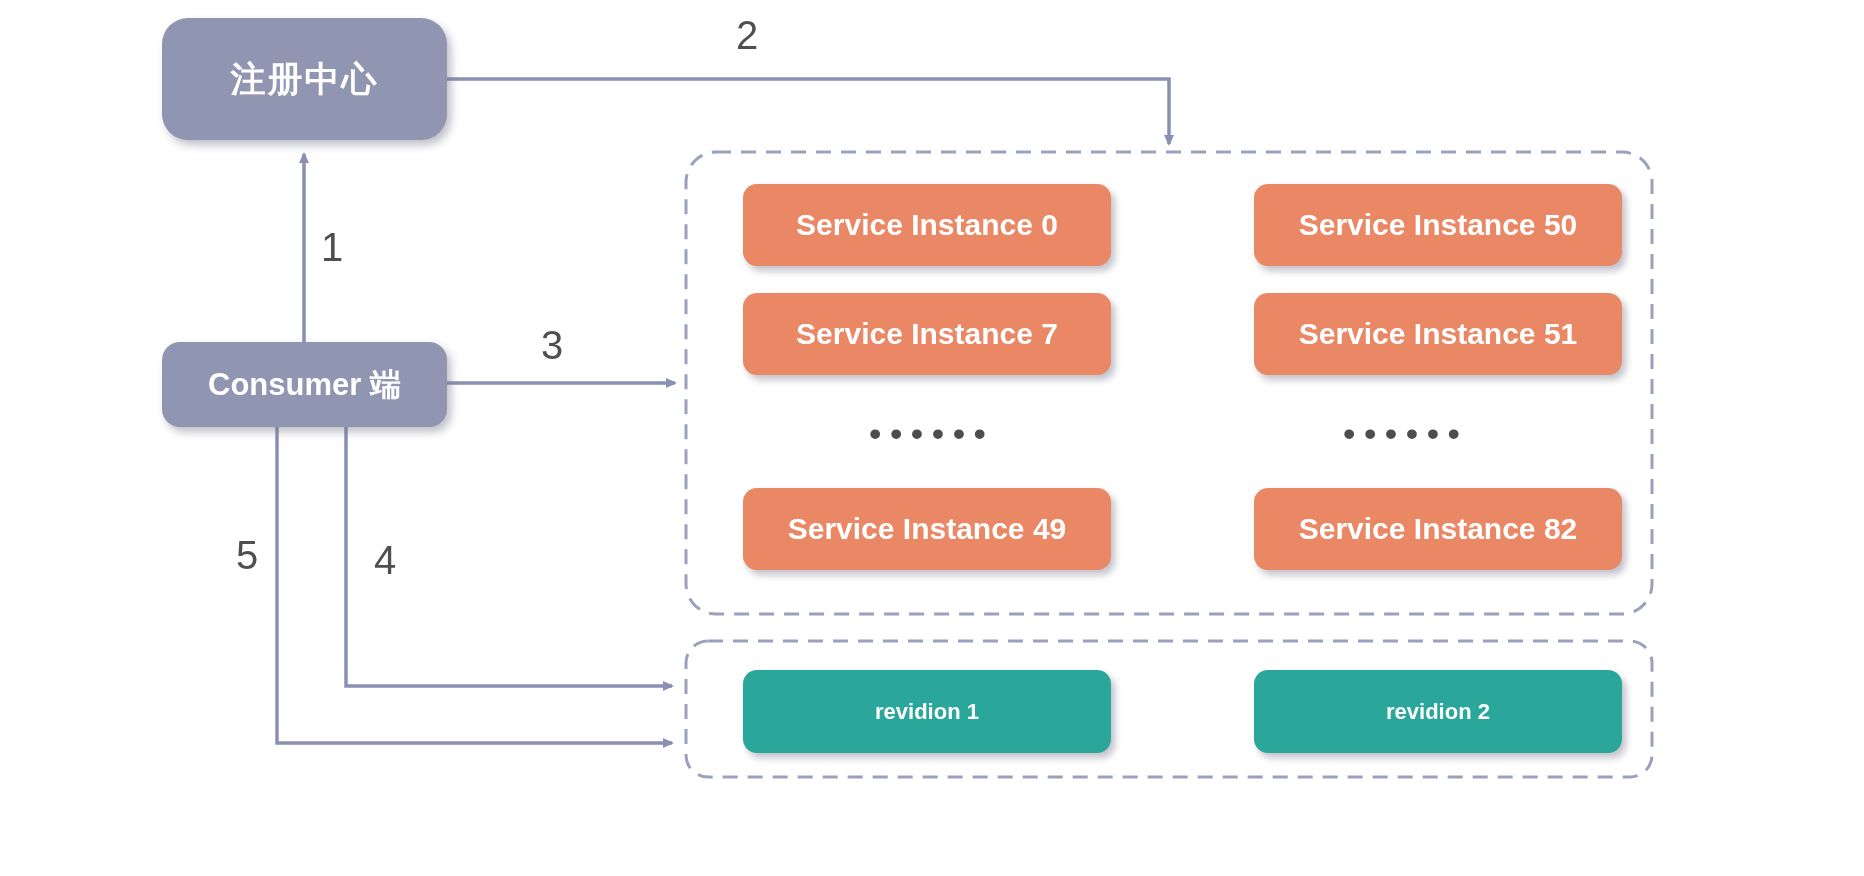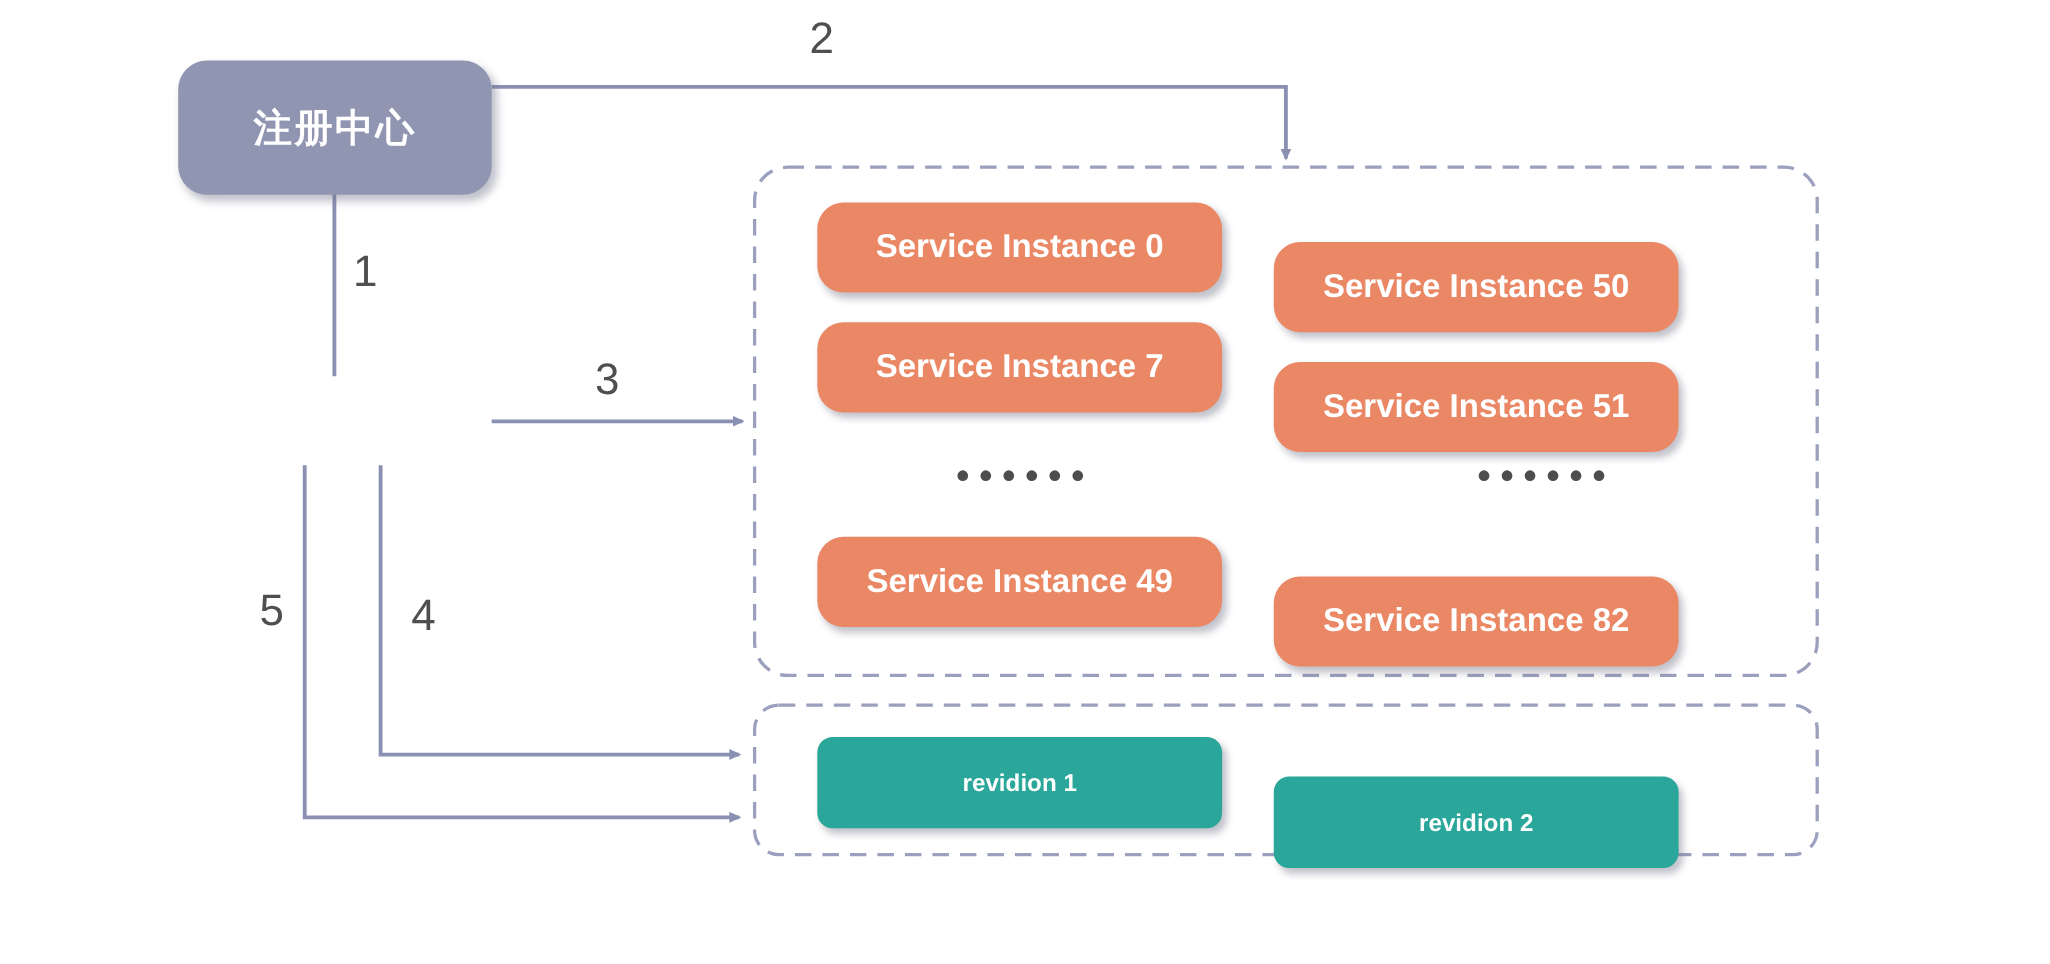--- a/index.html
+++ b/index.html
@@ -9,38 +9,37 @@
   }
   html,body{margin:0;padding:0;background:#ffffff;}
   body{font-family:"Liberation Sans","DejaVu Sans",sans-serif;}
   .canvas{position:relative;width:1864px;height:876px;background:#fff;overflow:hidden;}
   .layer{position:absolute;left:0;top:0;width:1864px;height:876px;}
 
   .node{
     position:absolute;display:flex;align-items:center;justify-content:center;
     background:var(--node);color:#fff;font-weight:700;
     box-shadow:4px 5px 8px rgba(110,112,135,.45);
-    margin-top:37px;
   }
   .registry{left:162px;top:18px;width:285px;height:122px;border-radius:26px;font-size:35px;letter-spacing:2px;}
   .consumer{left:162px;top:342px;width:285px;height:85px;border-radius:18px;font-size:31px;}
 
   .inst{
-    position:absolute;width:368px;height:82px;border-radius:24px;
+    position:absolute;width:368px;height:82px;border-radius:14px;
     display:flex;align-items:center;justify-content:center;
     background:var(--instance);color:#fff;font-weight:700;font-size:30px;
     box-shadow:4px 5px 7px rgba(120,120,140,.45);
   }
   .rev{
     position:absolute;width:368px;height:83px;border-radius:14px;
     display:flex;align-items:center;justify-content:center;
     background:var(--revision);color:#fff;font-weight:700;font-size:22px;
     box-shadow:4px 5px 7px rgba(120,120,140,.45);
   }
-  .c0{left:743px;} .c1{left:1158px;margin-top:36px;}
+  .c0{left:743px;} .c1{left:1254px;}
   .row0{top:184px;} .row1{top:293px;} .row2{top:488px;}
   .revrow{top:670px;}
 
   .dots{
     position:absolute;transform:translate(-50%,-50%);
     color:#4D4D4D;font-size:34px;letter-spacing:9px;font-weight:700;line-height:1;
     white-space:nowrap;
   }
   .num{
     position:absolute;transform:translate(-50%,-50%);
@@ -71,20 +70,21 @@
     <g fill="none" stroke="var(--arrow,#8A90B2)" stroke-width="3.5">
       <path d="M304 342 V154" marker-end="url(#ah)"></path>
       <path d="M447 79 H1169 V144" marker-end="url(#ah)"></path>
       <path d="M447 383 H675" marker-end="url(#ah)"></path>
       <path d="M346 423 V686 H672" marker-end="url(#ah)"></path>
       <path d="M277 423 V743 H672" marker-end="url(#ah)"></path>
     </g>
   </svg>
 
   <div class="node registry">注册中心</div>
+  <div class="node consumer">Consumer 端</div>
 
   <div class="inst c0 row0">Service Instance 0</div>
   <div class="inst c0 row1">Service Instance 7</div>
   <div class="inst c0 row2">Service Instance 49</div>
   <div class="inst c1 row0">Service Instance 50</div>
   <div class="inst c1 row1">Service Instance 51</div>
   <div class="inst c1 row2">Service Instance 82</div>
 
   <div class="dots" style="left:932px;top:433px;">••••••</div>
   <div class="dots" style="left:1406px;top:433px;">••••••</div>

